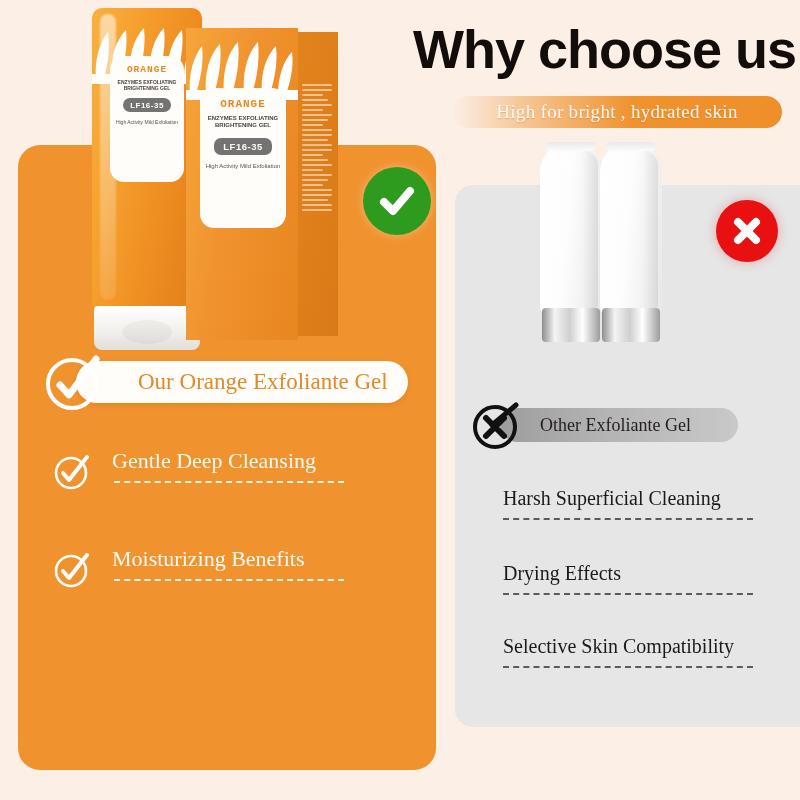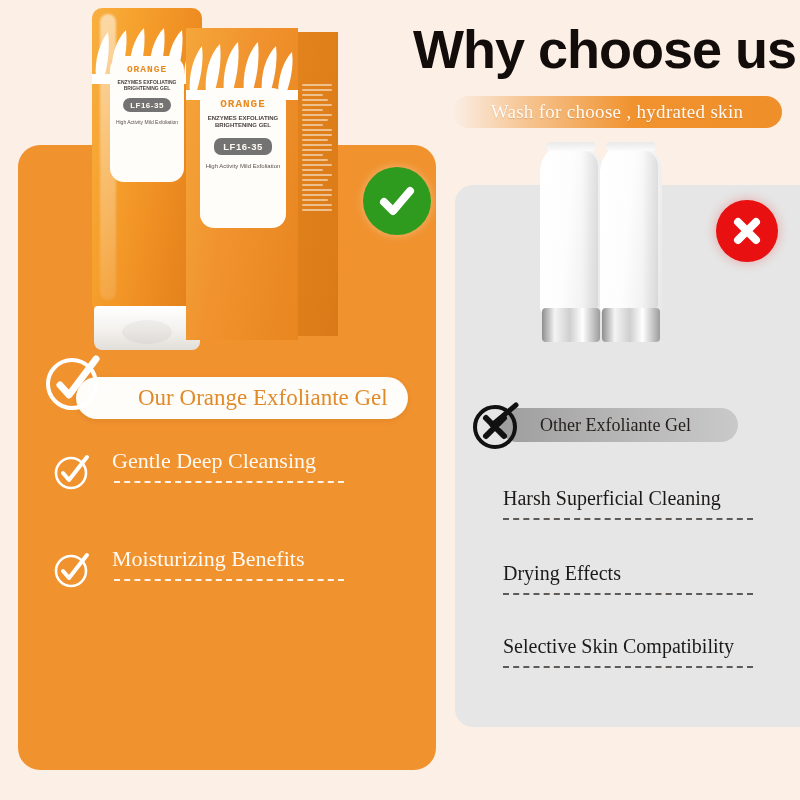--- a/index.html
+++ b/index.html
@@ -44,21 +44,21 @@
     left:363px;top:167px;width:68px;height:68px;background:#2e9b1e;
     box-shadow:0 0 10px rgba(255,255,255,.35);
   }
   .badge-x{
     left:716px;top:200px;width:62px;height:62px;background:#e81010;
     box-shadow:0 0 12px rgba(232,16,16,.30);
   }
 
   
   .head-pill-left{
-    position:absolute;left:76px;top:377px;width:332px;height:42px;
+    position:absolute;left:76px;top:361px;width:332px;height:42px;
     background:#fffdfa;border-radius:21px;
     display:flex;align-items:center;
     box-shadow:0 2px 5px rgba(120,60,10,.12);
   }
   .head-pill-left span{
     margin-left:62px;font-size:23px;color:#e08a2a;white-space:nowrap;
   }
   .head-check-big{
     position:absolute;left:44px;top:352px;width:60px;height:60px;
   }
@@ -181,21 +181,21 @@
   #wtube-2{left:600px;top:142px;}
 </style>
 </head>
 <body>
 
 <div class="stage">
 
   <div class="title">Why choose us</div>
 
   <div class="subtitle-pill">
-    <span>Wash for choose , hydrated skin</span>
+    <span>High for bright , hydrated skin</span>
   </div>
 
   <div class="panel-left"></div>
   <div class="panel-right"></div>
 
   <div class="tube-orange">
     <div class="body"></div>
     <div class="gloss"></div>
     <svg class="leafwrap" width="122" height="110" viewBox="0 0 122 110">
       <g fill="#ffffff">

